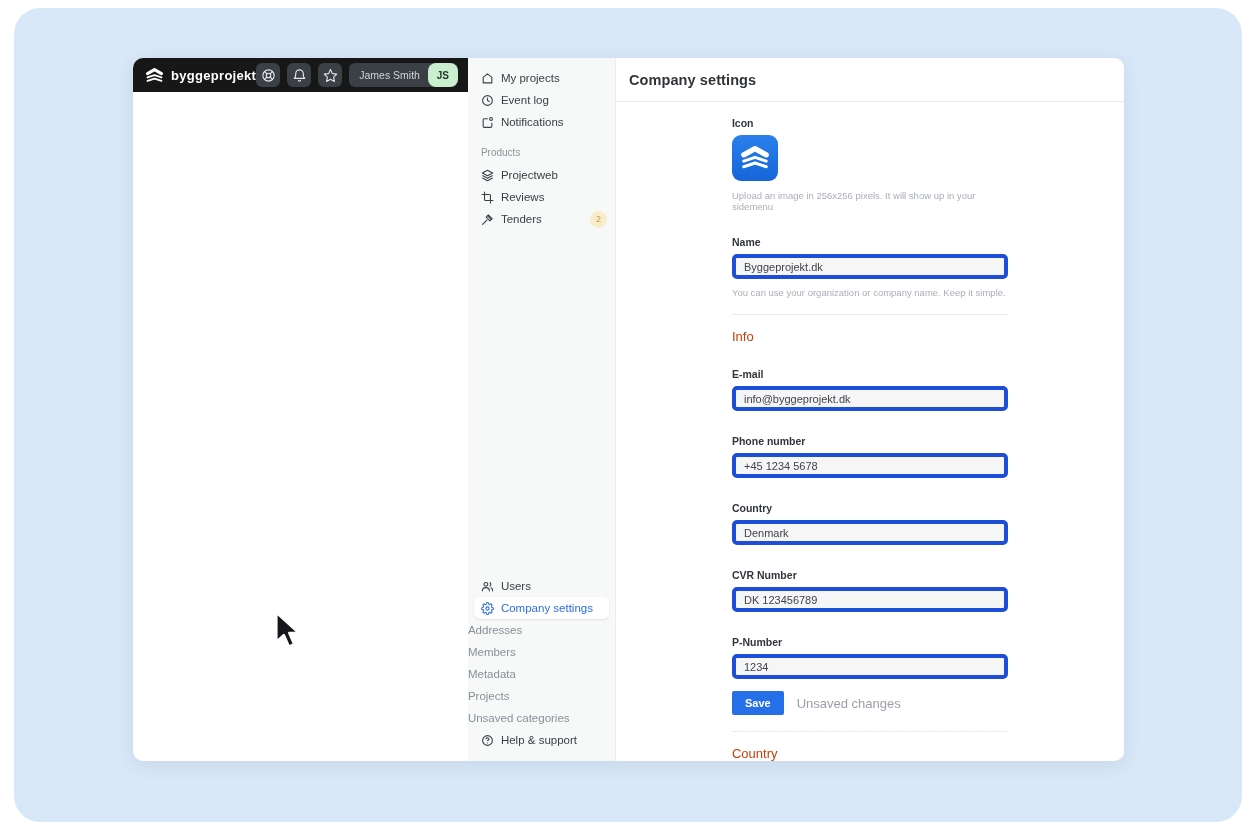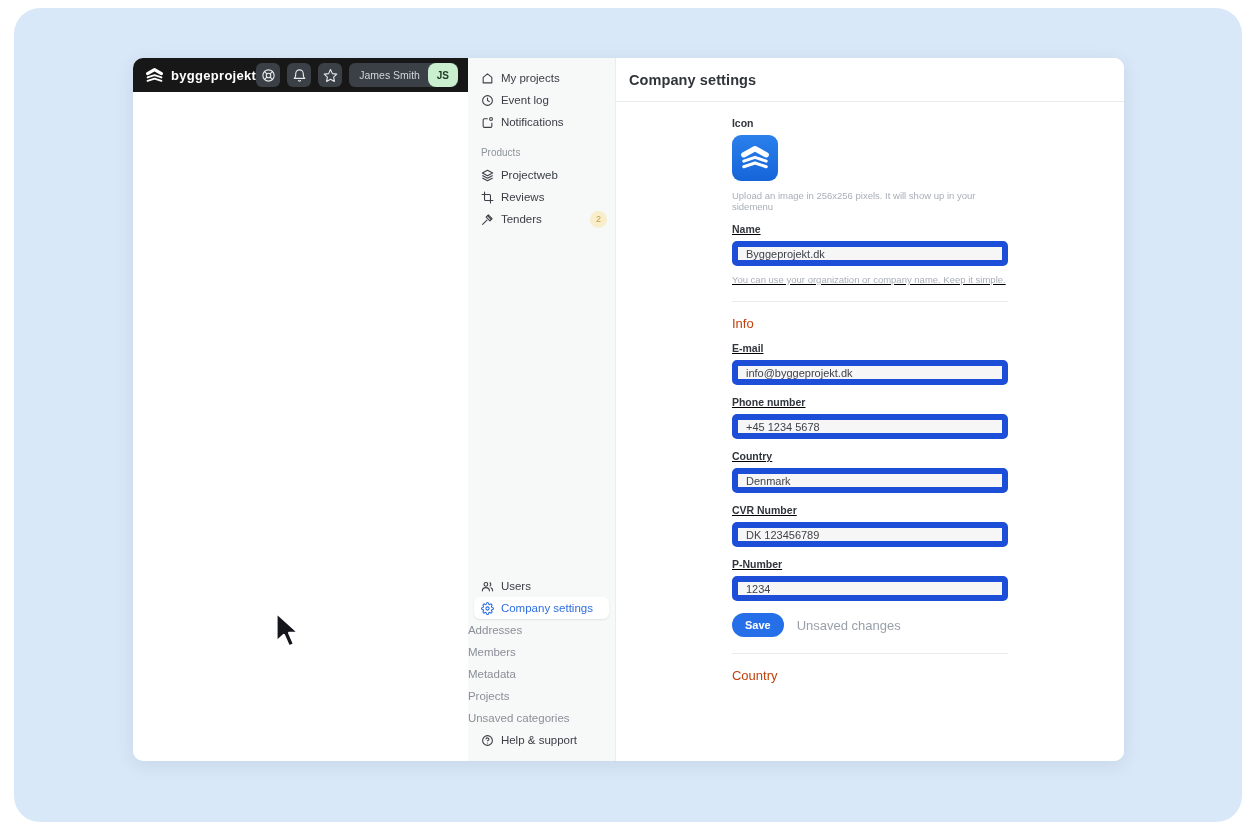--- a/index.html
+++ b/index.html
@@ -34,26 +34,26 @@
 
   .main { flex:1; min-width:0; display:flex; flex-direction:column; background:#ffffff; }
   .page-header { height:44px; flex:none; border-bottom:1px solid #e9eaec; display:flex; align-items:center; padding-left:13px; }
   .page-header h1 { font-size:14.5px; font-weight:700; color:#31353a; letter-spacing:.1px; }
   .content { flex:1; min-height:0; overflow:hidden; }
   .form-col { width:276px; margin:0 auto; padding-top:15px; }
 
   .f-label { display:block; font-size:10.5px; font-weight:700; color:#31353d; margin-bottom:6px; }
   .icon-box { width:46px; height:46px; border-radius:9px; background:linear-gradient(180deg,#2b80ec,#1565d9); display:flex; align-items:center; justify-content:center; margin-bottom:9px; cursor:pointer; }
   .helper { font-size:9.5px; color:#a9aeb8; }
-  .t-input { width:100%; height:25px; background:#f6f6f7; border:6px solid #1d4ed8; border-radius:5px; font-family:"Liberation Sans",sans-serif; font-size:11px; color:#3f434a; padding:0 8px; outline:none; }
+  .t-input { width:100%; height:25px; background:#f6f6f7; border:4px solid #1d4ed8; border-radius:5px; font-family:"Liberation Sans",sans-serif; font-size:11px; color:#3f434a; padding:0 8px; outline:none; }
   .divider { border:none; border-top:1px solid #e9eaec; margin:16px 0 0 0; }
   .sec-h { font-size:13px; font-weight:400; color:#c2410c; }
-  .field { margin-top:11px;text-decoration:underline; }
+  .field { margin-top:24px; }
   .save-row { display:flex; align-items:center; gap:13px; margin-top:12px; }
-  .btn-save { background:#2570e8; color:#ffffff; border:none; border-radius:12px; height:24px; padding:0 13px; font-size:11px; font-weight:700; font-family:"Liberation Sans",sans-serif; cursor:pointer; }
+  .btn-save { background:#2570e8; color:#ffffff; border:none; border-radius:2px; height:24px; padding:0 13px; font-size:11px; font-weight:700; font-family:"Liberation Sans",sans-serif; cursor:pointer; }
   .unsaved { font-size:13px; color:#9aa0aa; }
 
   .cursor { position:absolute; left:258px; top:603px; pointer-events:none; z-index:50; }
 </style>
 </head>
 <body>
 
 <div class="frame">
   <div class="app">
 

